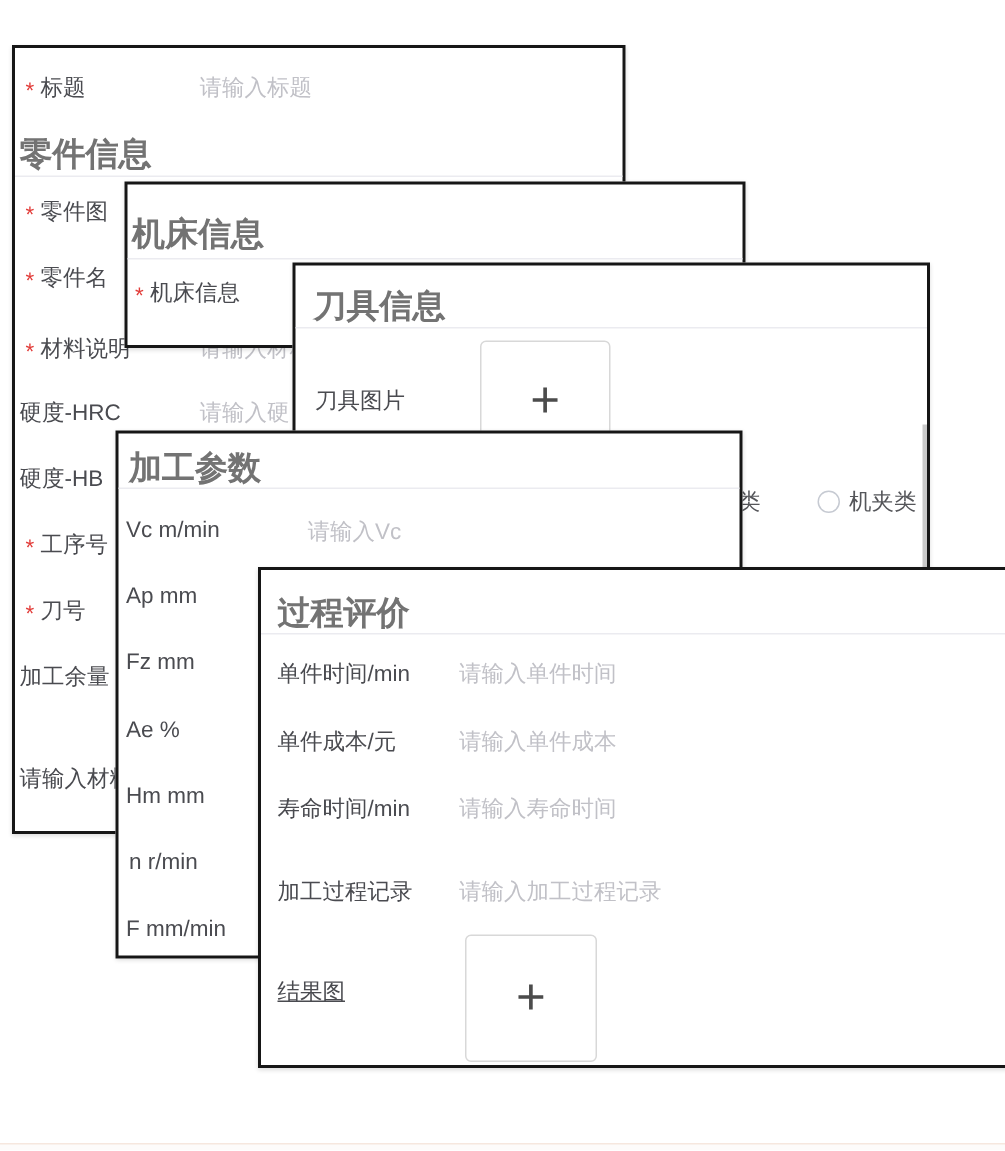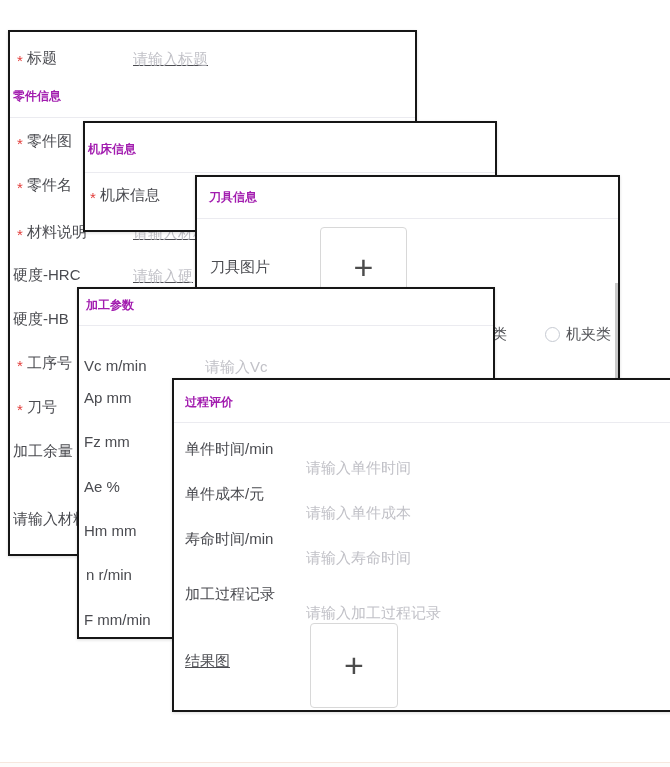--- a/index.html
+++ b/index.html
@@ -11,37 +11,37 @@
     position:absolute; background:#fff;
     border:2px solid #161616;
     box-shadow:0 1px 3px rgba(0,0,0,.14);
   }
   #card-part    { left:8px;   top:30px;  width:409px; height:526px; z-index:1; }
   #card-machine { left:83px;  top:121px; width:414px; height:111px; z-index:2; }
   #card-tool    { left:195px; top:175px; width:425px; height:210px; z-index:3; }
   #card-params  { left:77px;  top:287px; width:418px; height:352px; z-index:4; }
   #card-process { left:172px; top:378px; width:540px; height:334px; z-index:5; }
 
-  .hdr { position:absolute; font-size:12px; font-weight:bold; color:#a21caf; white-space:nowrap; }
+  .hdr { position:absolute; font-size:22px; font-weight:bold; color:#737373; white-space:nowrap; }
   .divider { position:absolute; left:0; right:0; height:1px; background:#ebebf0; }
 
   .row { position:absolute; left:0; right:2px; height:20px; }
   .req { position:absolute; left:7px; top:3px; color:#e23c39; font-size:15px; }
   .lbl { position:absolute; left:17px; top:0; font-size:15px; color:#4a4b50; white-space:nowrap; }
   .row.plain .lbl { left:3px; }
 
   .ipt {
     position:absolute; top:-2px; width:240px; height:22px;
     border:none; outline:none; background:transparent;
     font-family:inherit; font-size:15px; color:#4a4b50;
   }
   .ipt::placeholder { color:#c1c1c7; opacity:1; }
-  #card-part .ipt    { left:123px;text-decoration:underline; }
+  #card-part .ipt    { left:123px; }
   #card-params .ipt  { left:126px; }
-  #card-process .ipt { left:132px; width:280px;margin-top:18px; }
+  #card-process .ipt { left:132px; width:280px; }
 
   .upload {
     position:absolute; border:1px solid #d8d8d8; border-radius:4px; background:#fff;
     display:flex; align-items:center; justify-content:center;
     font-size:34px; font-weight:300; color:#4c4c4c; cursor:pointer;
   }
   #tool-upload    { left:123px; top:50px;  width:87px; height:80px; }
   #result-upload  { left:136px; top:243px; width:88px; height:85px; }
 
   .frag { position:absolute; font-size:15px; color:#55565a; white-space:nowrap; }
@@ -129,21 +129,21 @@
     <span class="radio-circle" style="left:348px; top:150px;"></span>
     <div class="frag" style="left:369px; top:148px;">机夹类</div>
 
     <div class="scroll-thumb"></div>
   </div>
 
   <div class="card" id="card-params">
     <div class="hdr" style="left:7px; top:8px;">加工参数</div>
     <div class="divider" style="top:36px;"></div>
 
-    <div class="row plain" style="top:56px;margin-top:12px;">
+    <div class="row plain" style="top:56px;">
       <span class="lbl" style="left:5px;">Vc m/min</span>
       <input class="ipt" type="text" placeholder="请输入Vc" style="">
     </div>
     <div class="row plain" style="top:100px;">
       <span class="lbl" style="left:5px;">Ap mm</span>
     </div>
     <div class="row plain" style="top:144px;">
       <span class="lbl" style="left:5px;">Fz mm</span>
     </div>
     <div class="row plain" style="top:189px;">

